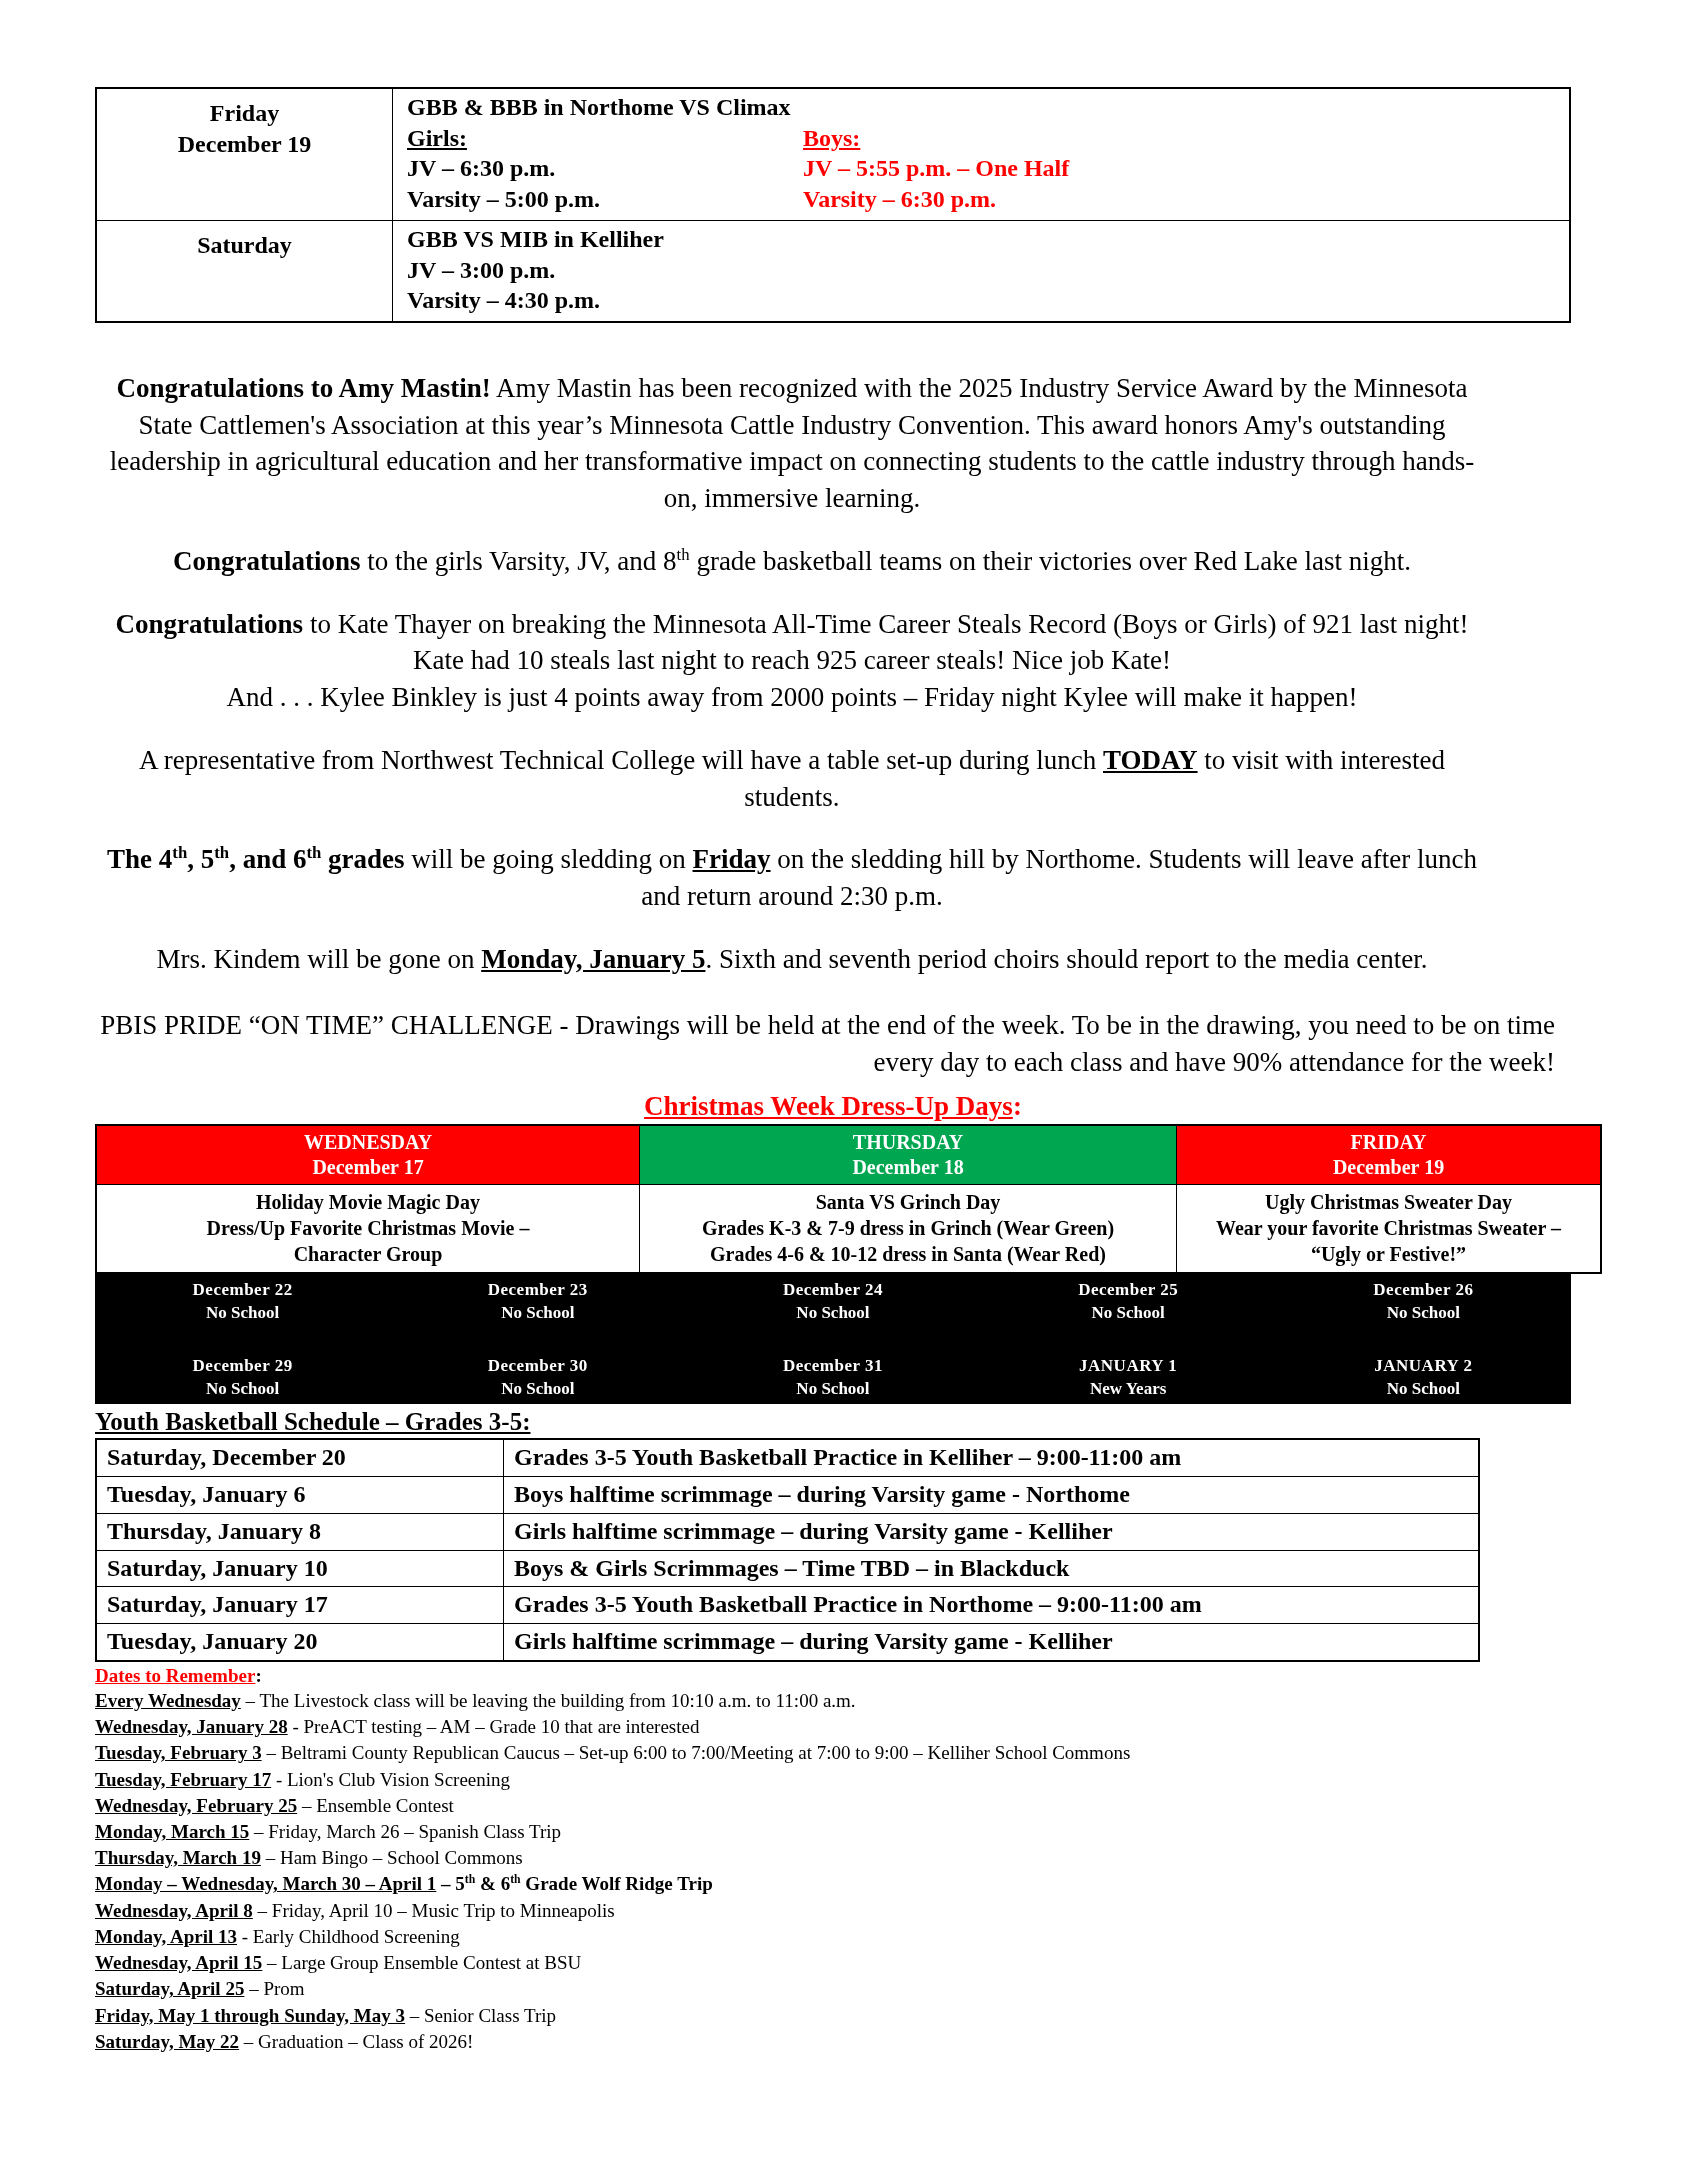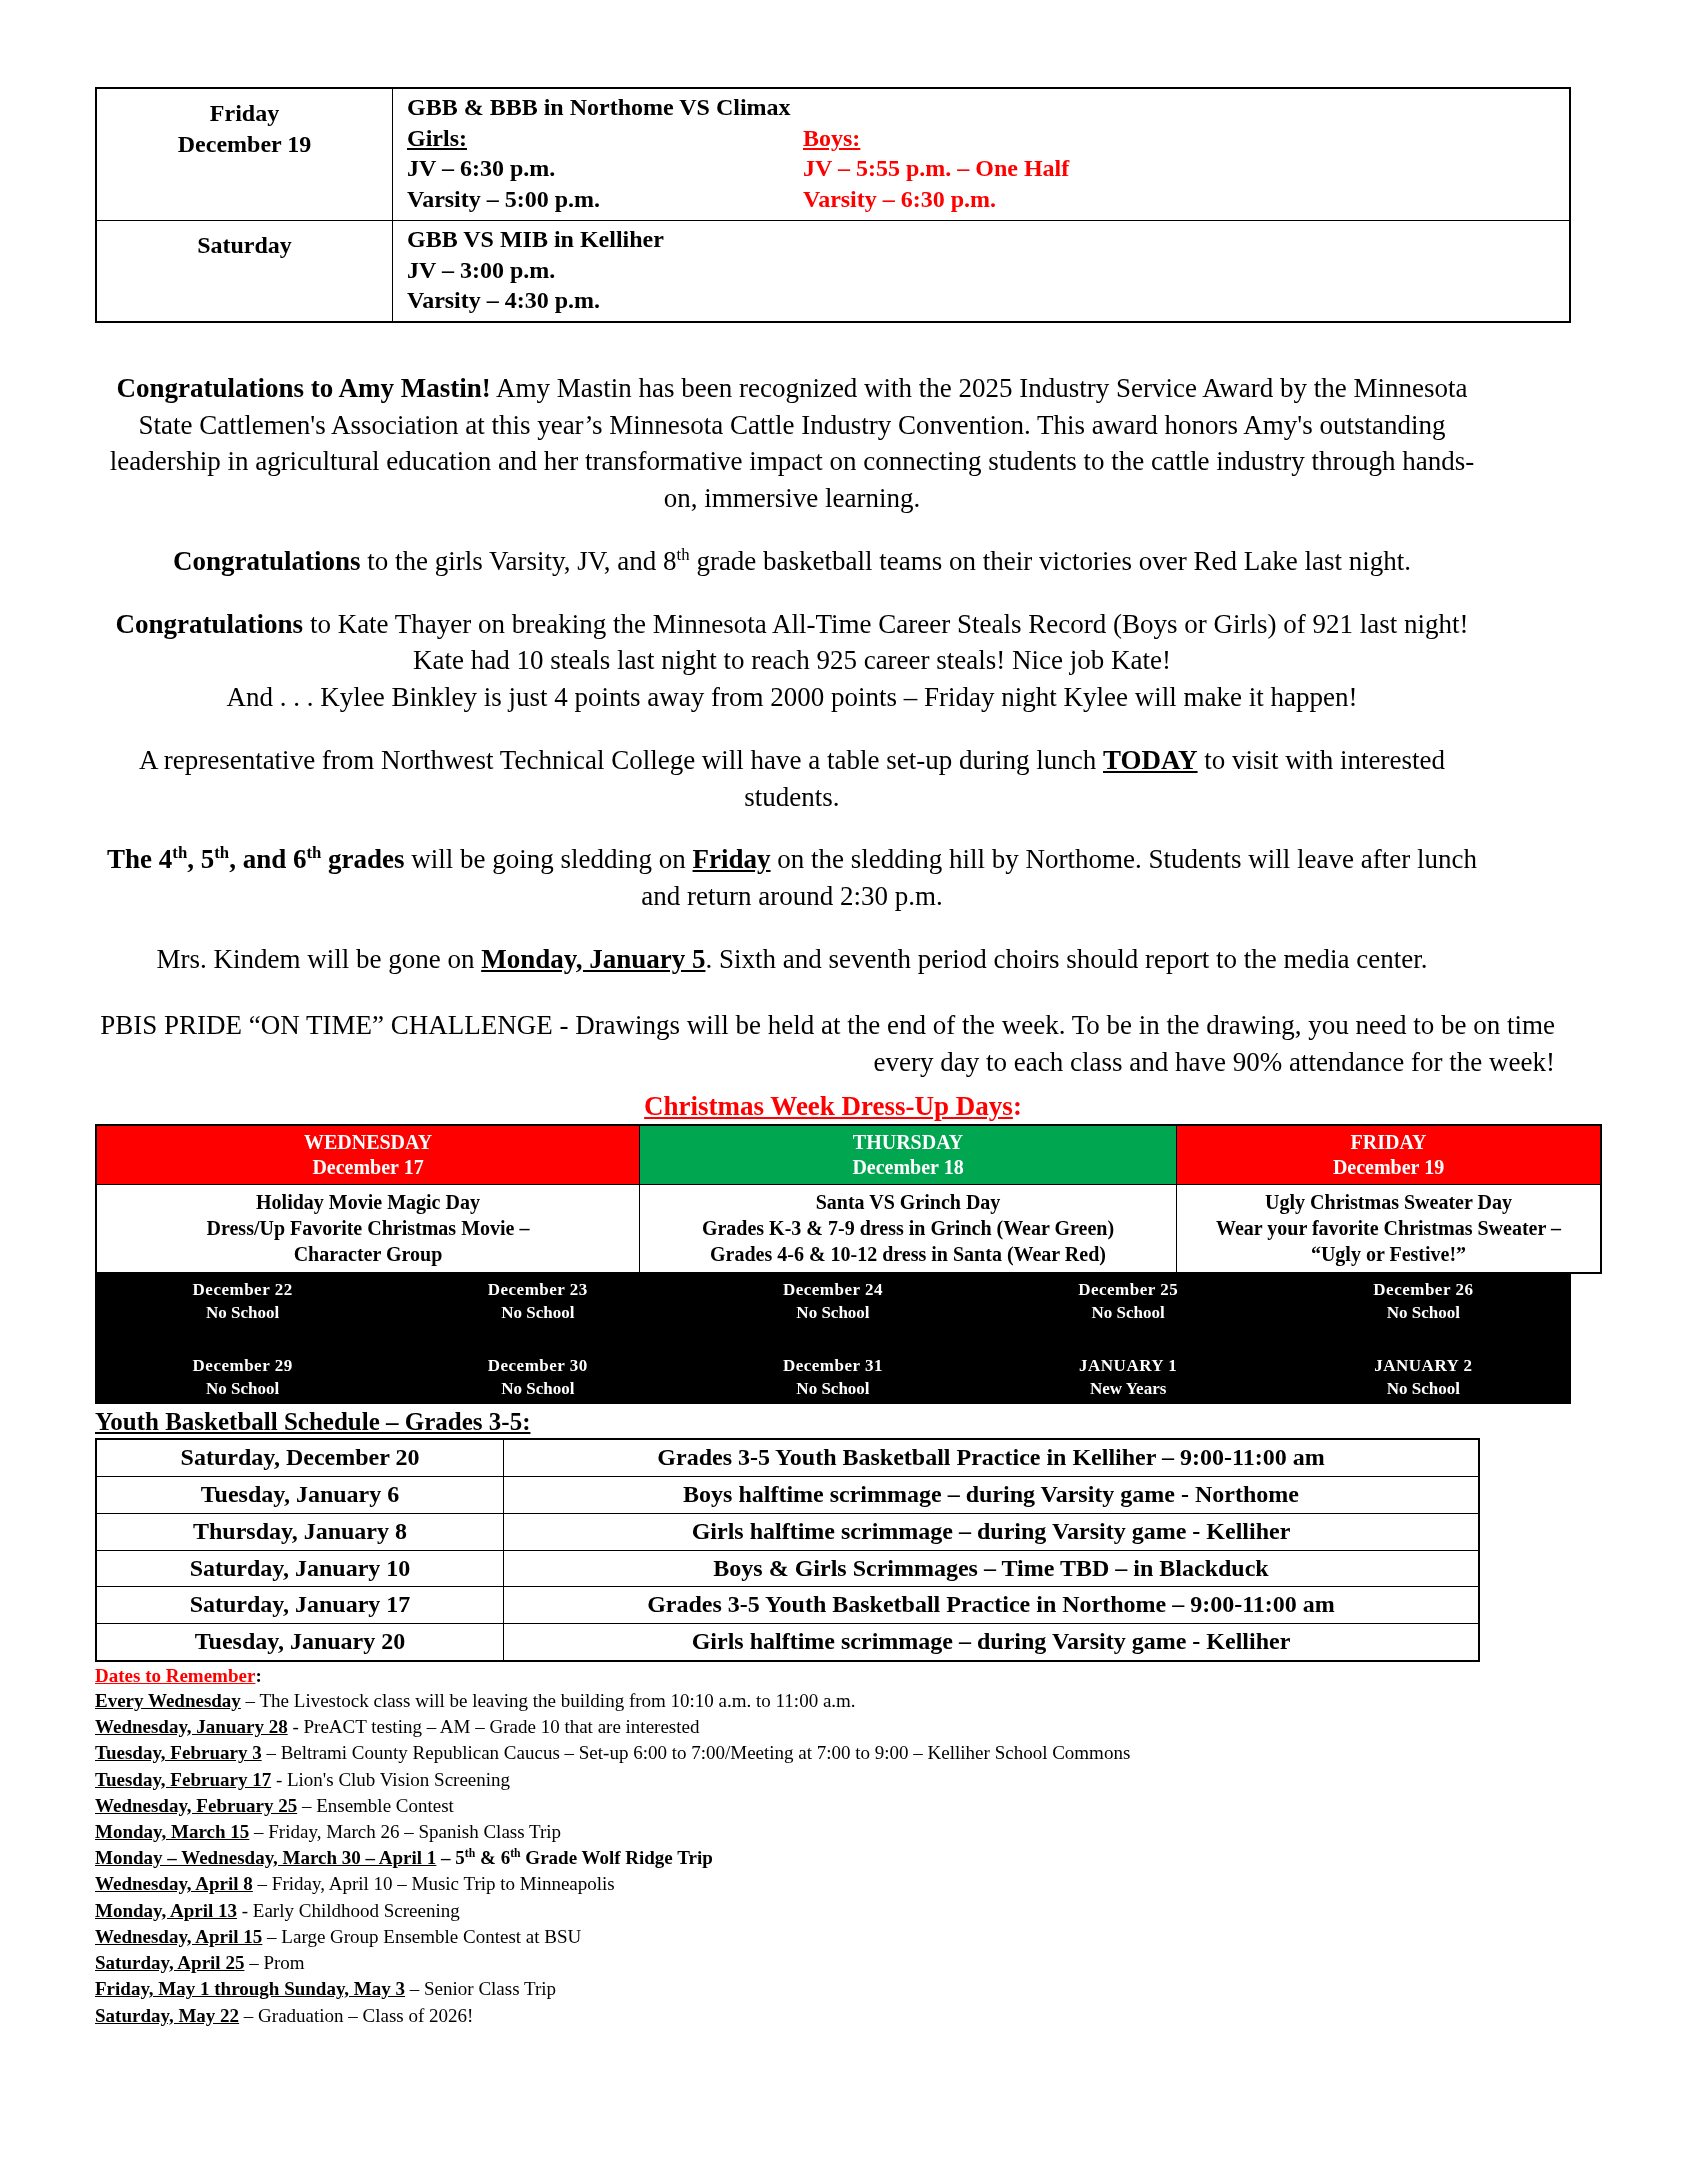--- a/index.html
+++ b/index.html
@@ -148,21 +148,20 @@
     border: 2.5px solid #000;
     table-layout: fixed;
   }
   .yb-table td {
     border: 1.5px solid #000;
     font-size: 24px;
     font-weight: bold;
     padding: 3px 10px 4px 10px;
     line-height: 1.2;
     white-space: nowrap;
-    text-align: center;
   }
   .yb-table td.date { width: 386px; }
 
   
   .dtr {
     margin-top: 3px;
   }
   .dtr-head {
     font-size: 19px;
     font-weight: bold;
@@ -362,20 +361,21 @@
 
   <div class="dtr">
     <div class="dtr-head"><span class="u">Dates to Remember</span><span class="colon">:</span></div>
 
     <div class="dtr-item"><span class="u">Every Wednesday</span><span> – The Livestock class will be leaving the building from 10:10 a.m. to 11:00 a.m.</span></div>
     <div class="dtr-item"><span class="u">Wednesday, January 28</span><span> - PreACT testing – AM – Grade 10 that are interested</span></div>
     <div class="dtr-item"><span class="u">Tuesday, February 3</span><span> – Beltrami County Republican Caucus – Set-up 6:00 to 7:00/Meeting at 7:00 to 9:00 – Kelliher School Commons</span></div>
     <div class="dtr-item"><span class="u">Tuesday, February 17</span><span> - Lion's Club Vision Screening</span></div>
     <div class="dtr-item"><span class="u">Wednesday, February 25</span><span> – Ensemble Contest</span></div>
     <div class="dtr-item"><span class="u">Monday, March 15</span><span> – Friday, March 26 – Spanish Class Trip</span></div>
+    <div class="dtr-item"><span class="u">Thursday, March 19</span><span> – Ham Bingo – School Commons</span></div>
     <div class="dtr-item"><span class="u">Monday – Wednesday, March 30 – April 1</span><b> – 5</b><b><sup>th</sup></b><b> &amp; 6</b><b><sup>th</sup></b><b> Grade Wolf Ridge Trip</b></div>
     <div class="dtr-item"><span class="u">Wednesday, April 8</span><span> – Friday, April 10 – Music Trip to Minneapolis</span></div>
     <div class="dtr-item"><span class="u">Monday, April 13</span><span> - Early Childhood Screening</span></div>
     <div class="dtr-item"><span class="u">Wednesday, April 15</span><span> – Large Group Ensemble Contest at BSU</span></div>
     <div class="dtr-item"><span class="u">Saturday, April 25</span><span> – Prom</span></div>
     <div class="dtr-item"><span class="u">Friday, May 1 through Sunday, May 3</span><span> – Senior Class Trip</span></div>
     <div class="dtr-item"><span class="u">Saturday, May 22</span><span> – Graduation – Class of 2026!</span></div>
   </div>
 
 </div>

